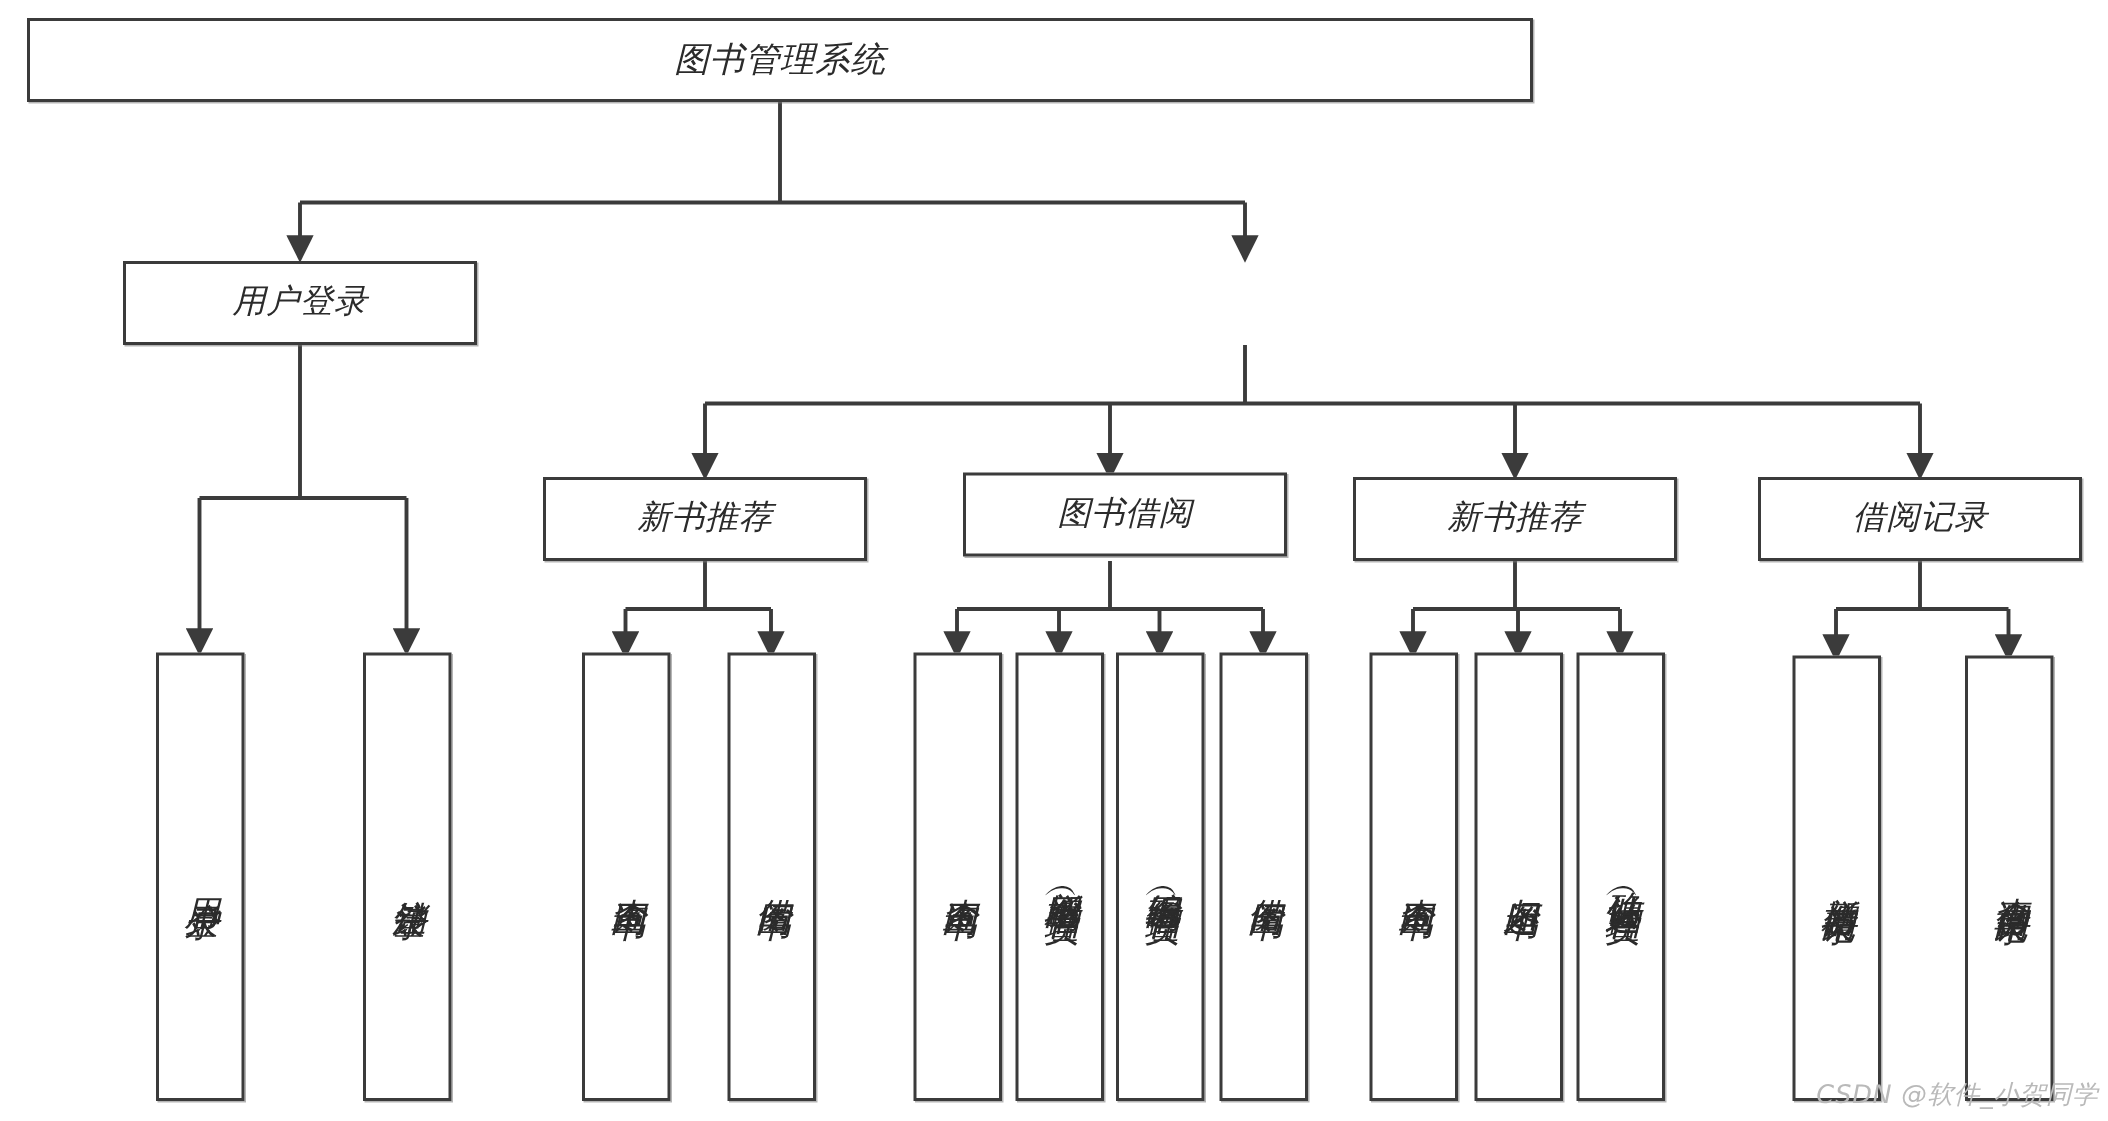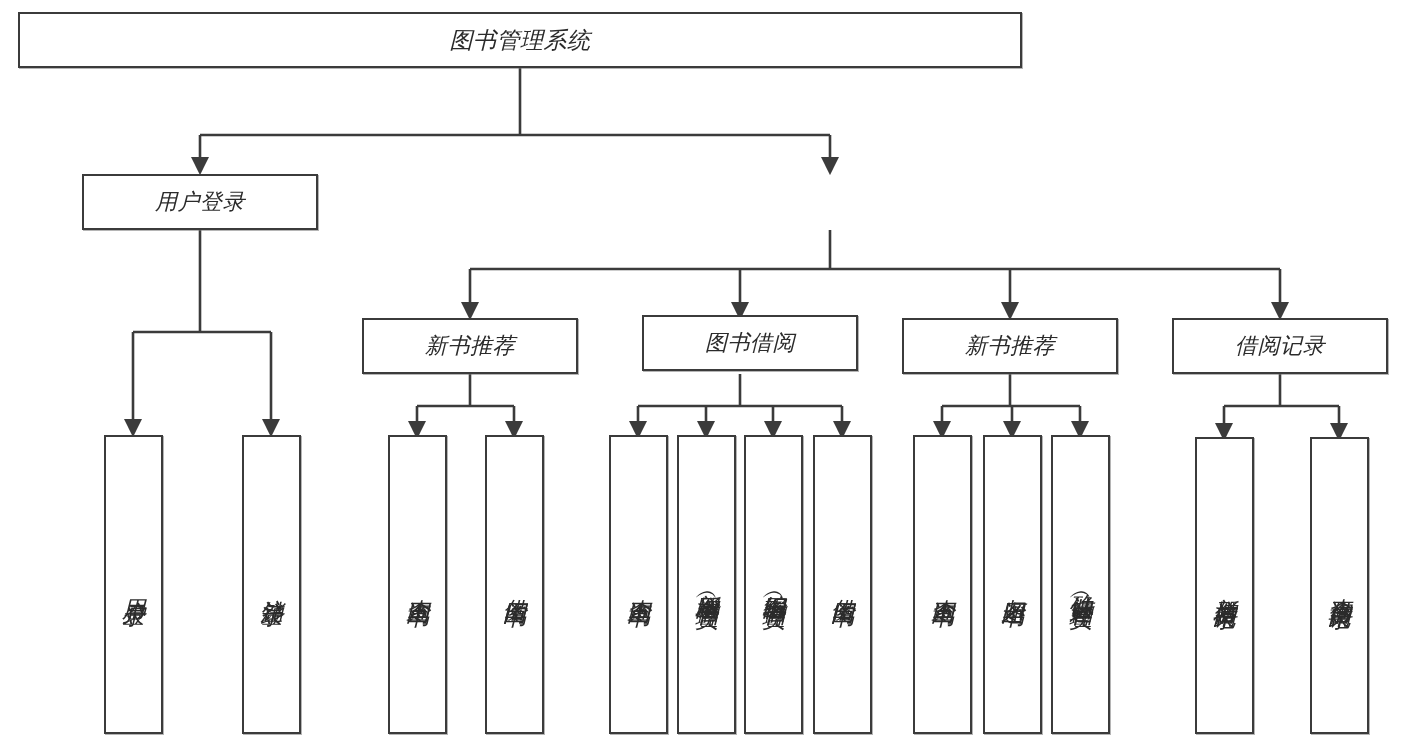--- a/index.html
+++ b/index.html
@@ -188,13 +188,14 @@
     <span class="lbl">确认归还（管理员）</span>
   </div>
 
   <div class="node vert" style="left:1195px; top:437px; width:59px; height:297px;">
     <span class="lbl">新增借阅记录</span>
   </div>
   <div class="node vert" style="left:1310px; top:437px; width:59px; height:297px;">
     <span class="lbl">查询借阅记录</span>
   </div>
 
+  <div class="watermark">CSDN @软件_小贺同学</div>
 </div>
 
 </body></html>

